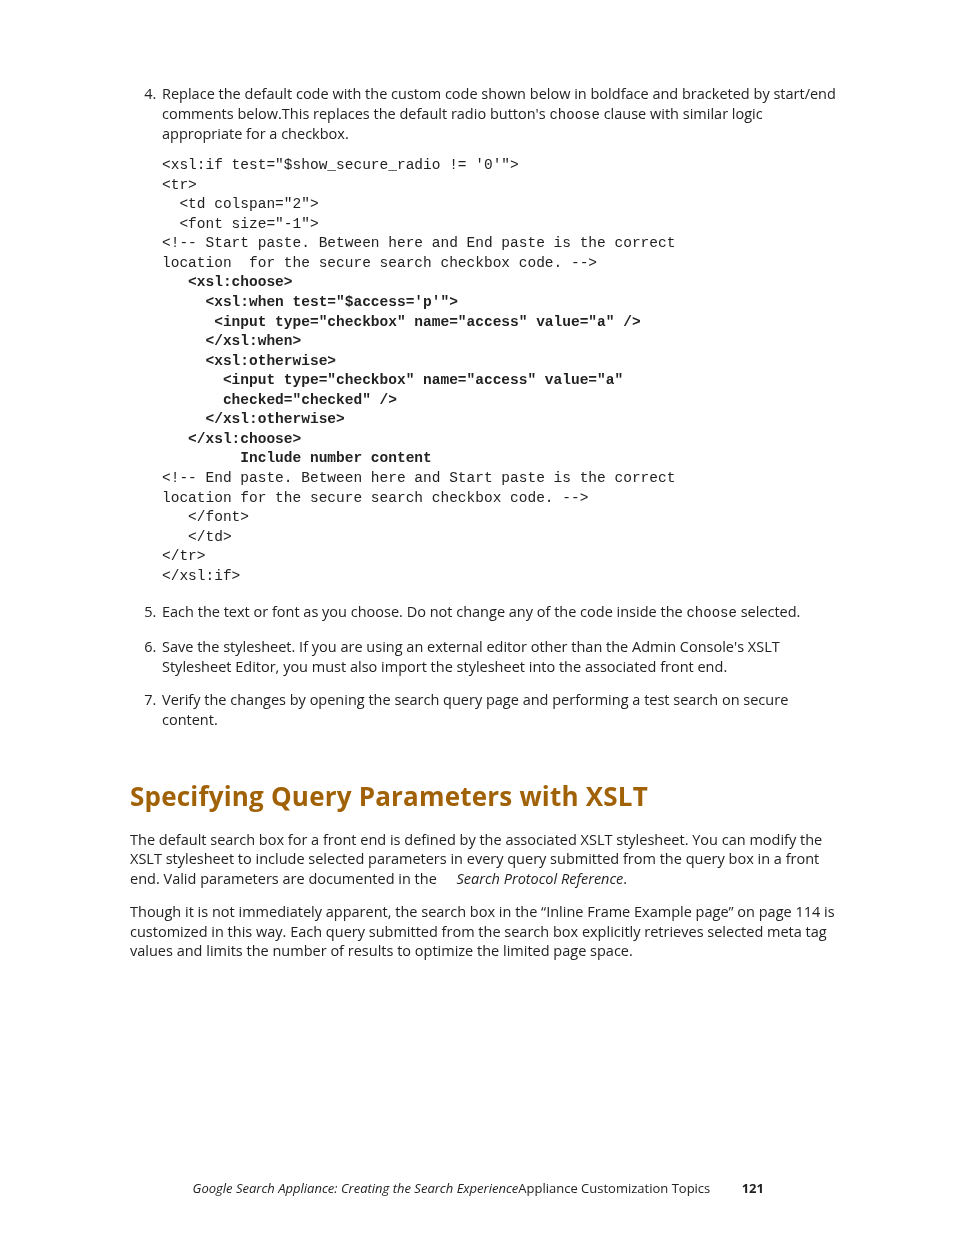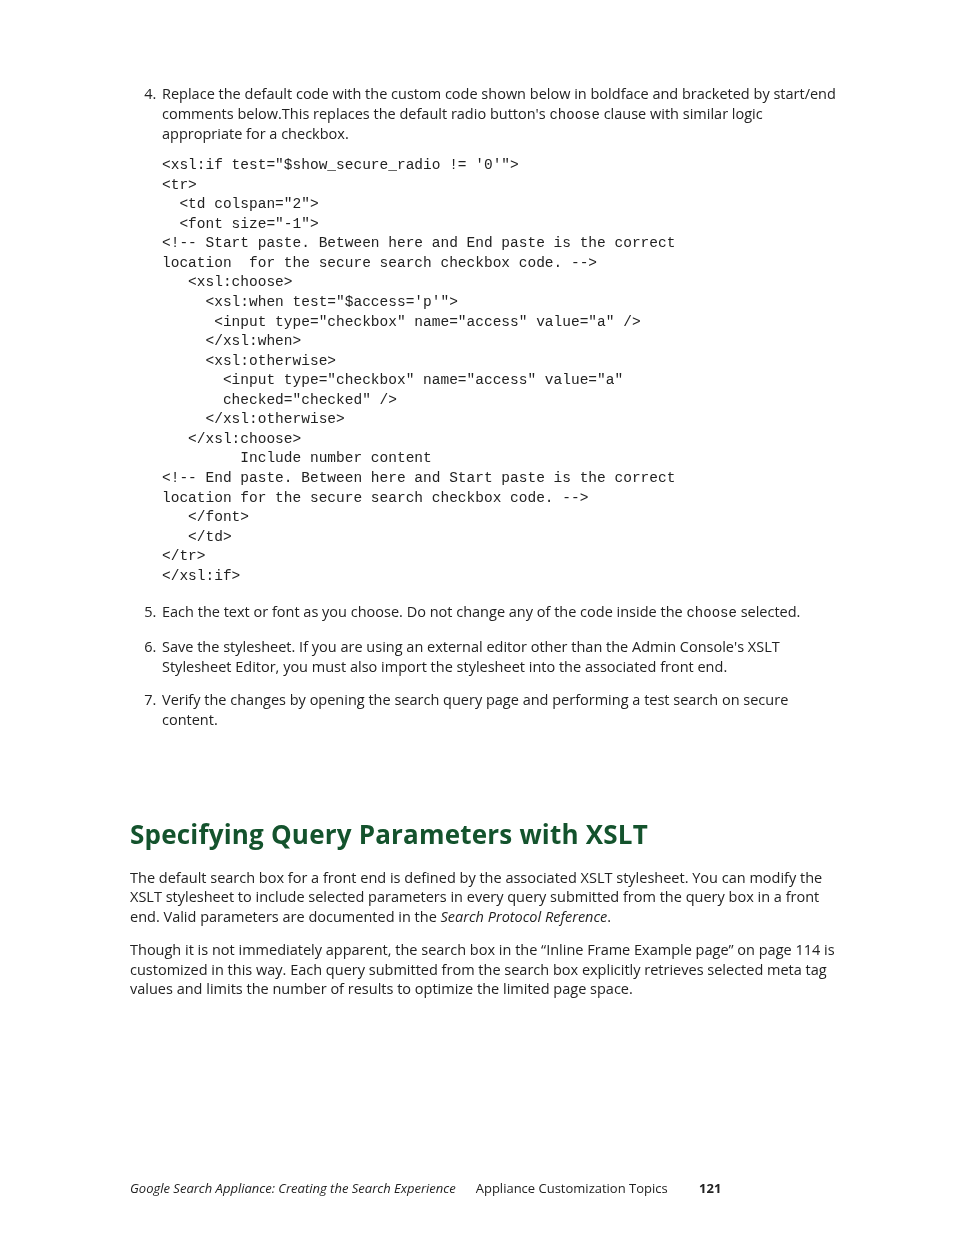--- a/index.html
+++ b/index.html
@@ -35,44 +35,43 @@
     font-family: "Courier New", monospace;
     font-size: 14px;
   }
   pre.codeblock {
     font-family: "Courier New", monospace;
     font-size: 14.5px;
     line-height: 1.35;
     white-space: pre;
     margin: 12px 0 16px 0;
   }
-  pre.codeblock .b { font-weight: normal; }
+  pre.codeblock .b { font-weight: bold; }
   h2.section {
-    color: #14532d;
+    color: #a16207;
     font-weight: 700;
     font-size: 26px;
-    margin: 86px 0 16px 0;
+    margin: 48px 0 16px 0;
     letter-spacing: 0.2px;
   }
   p.body {
     font-size: 14.5px;
     line-height: 1.35;
     margin: 0 0 14px 0;
   }
-  .ital { font-style: italic; }
+  .ital { font-style: italic; margin-left: 16px; }
   .footer {
     position: absolute;
     bottom: 38px;
     left: 130px;
     right: 130px;
     font-size: 13px;
     display: flex;
-    justify-content: flex-start;
+    justify-content: flex-end;
     align-items: baseline;
-    gap: 20px;
   }
   .footer-left { font-style: italic; }
   .footer-right { }
   .footer-right .pn { font-weight: 700; margin-left: 28px; }
 </style>
 </head>
 <body>
 
 <div class="page">
 

